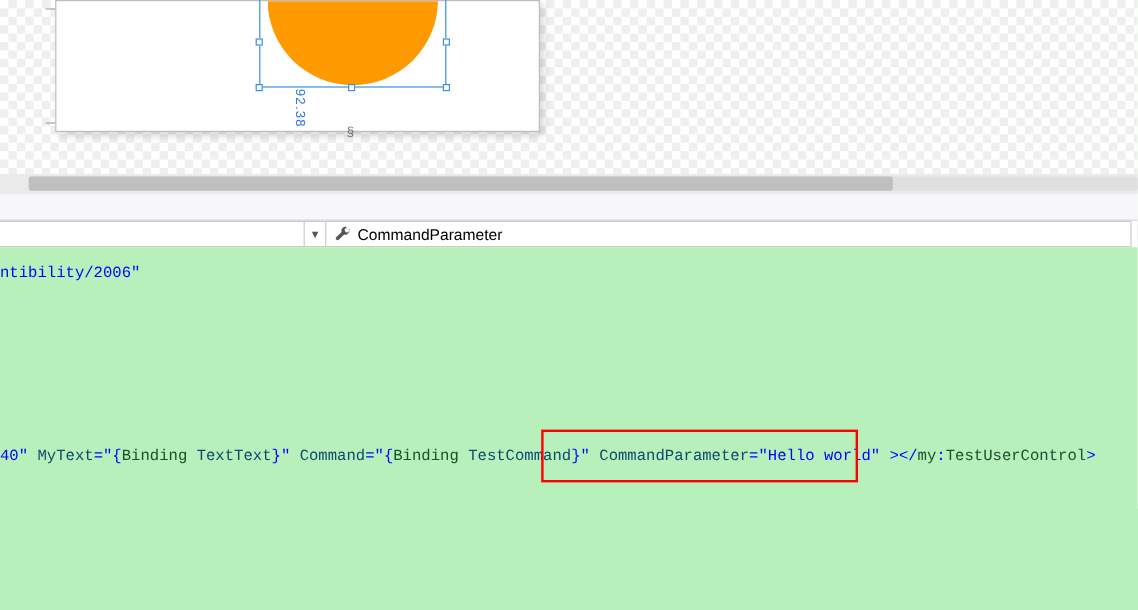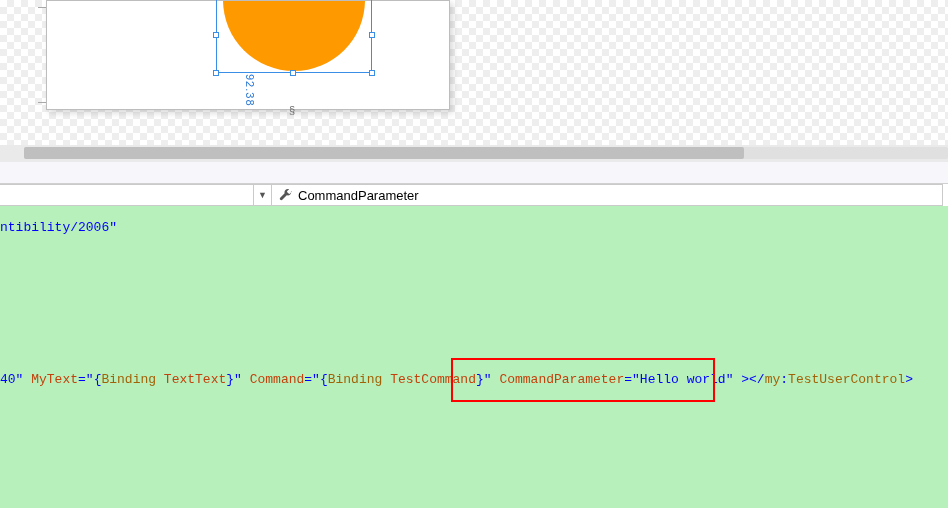--- a/index.html
+++ b/index.html
@@ -184,22 +184,22 @@
     color: #000;
     overflow: hidden;
   }
   .xaml .line {
     position: absolute;
     white-space: pre;
   }
   .l1 { left: 0; top: 14px; }
   .l2 { left: 0; top: 166px; }
   .tok-blue   { color: #0000ff; }
-  .tok-red    { color: #c2410c; }
-  .tok-brown  { color: #a16207; }
+  .tok-red    { color: #0c4a6e; }
+  .tok-brown  { color: #14532d; }
   .highlight-box {
     position: absolute;
     left: 451px; top: 152px;
     width: 264px; height: 44px;
     border: 2px solid #ff0000;
     pointer-events: none;
   }
 </style>
 </head>
 <body>

